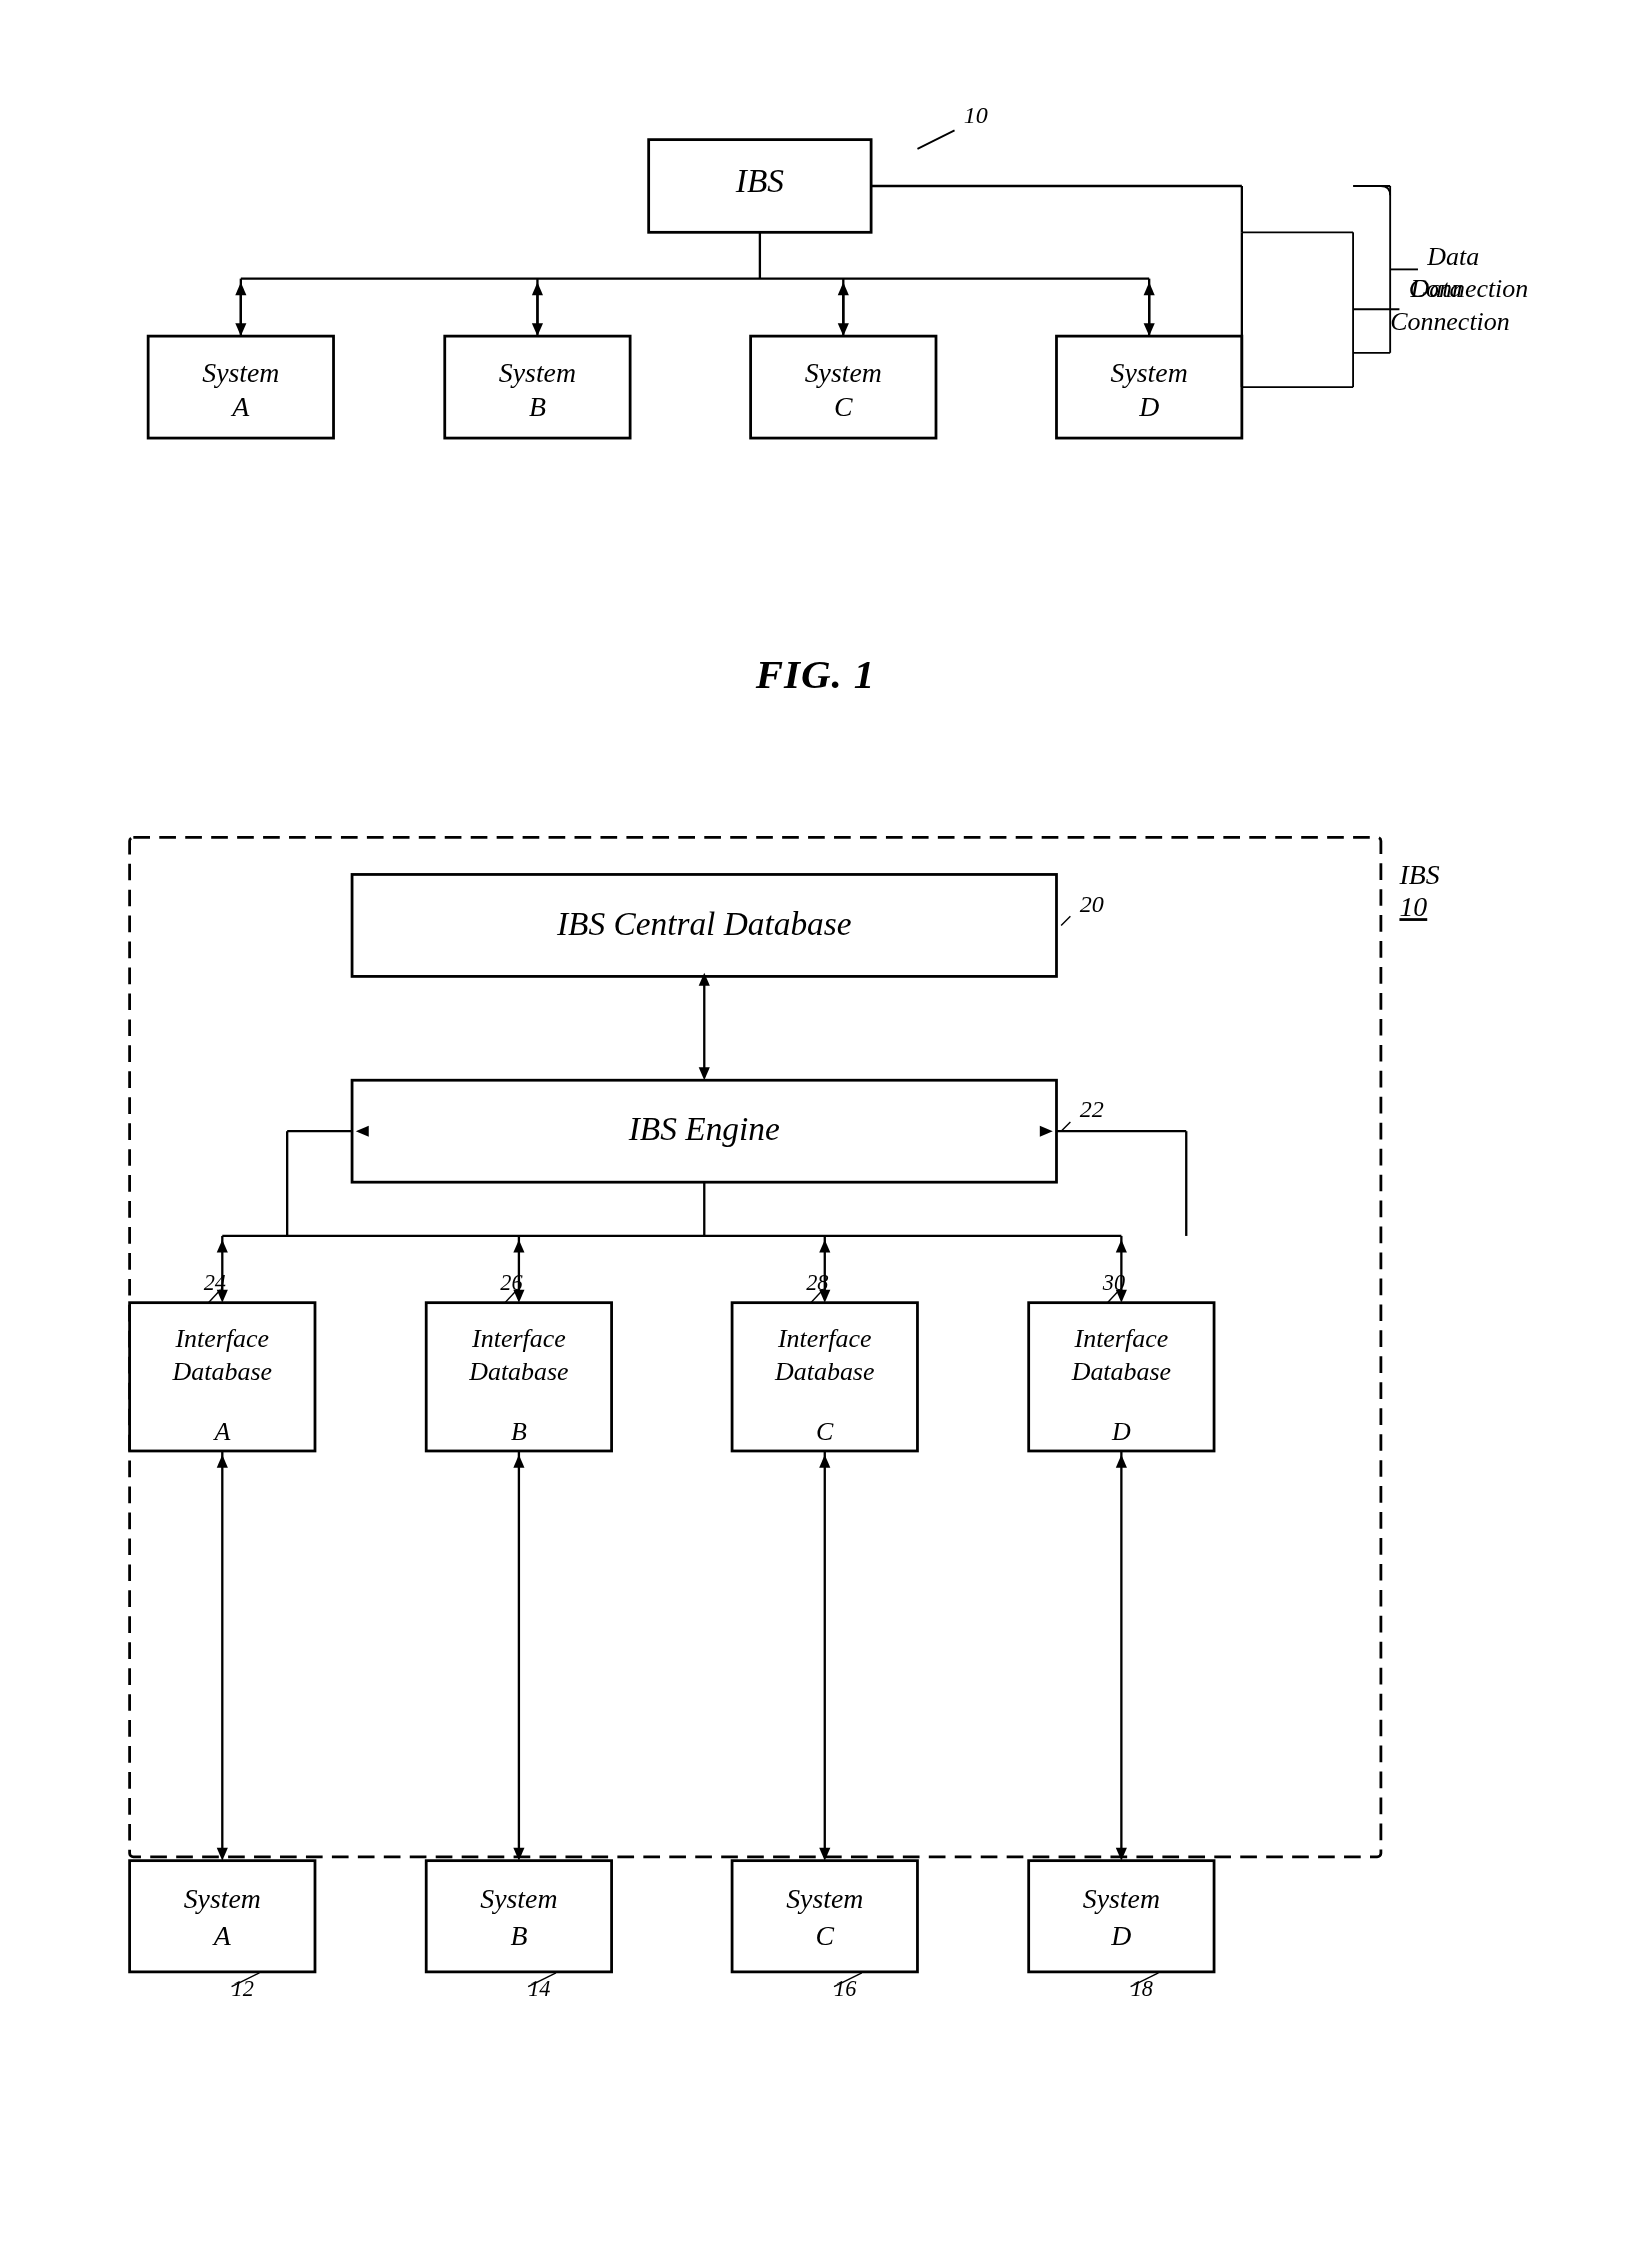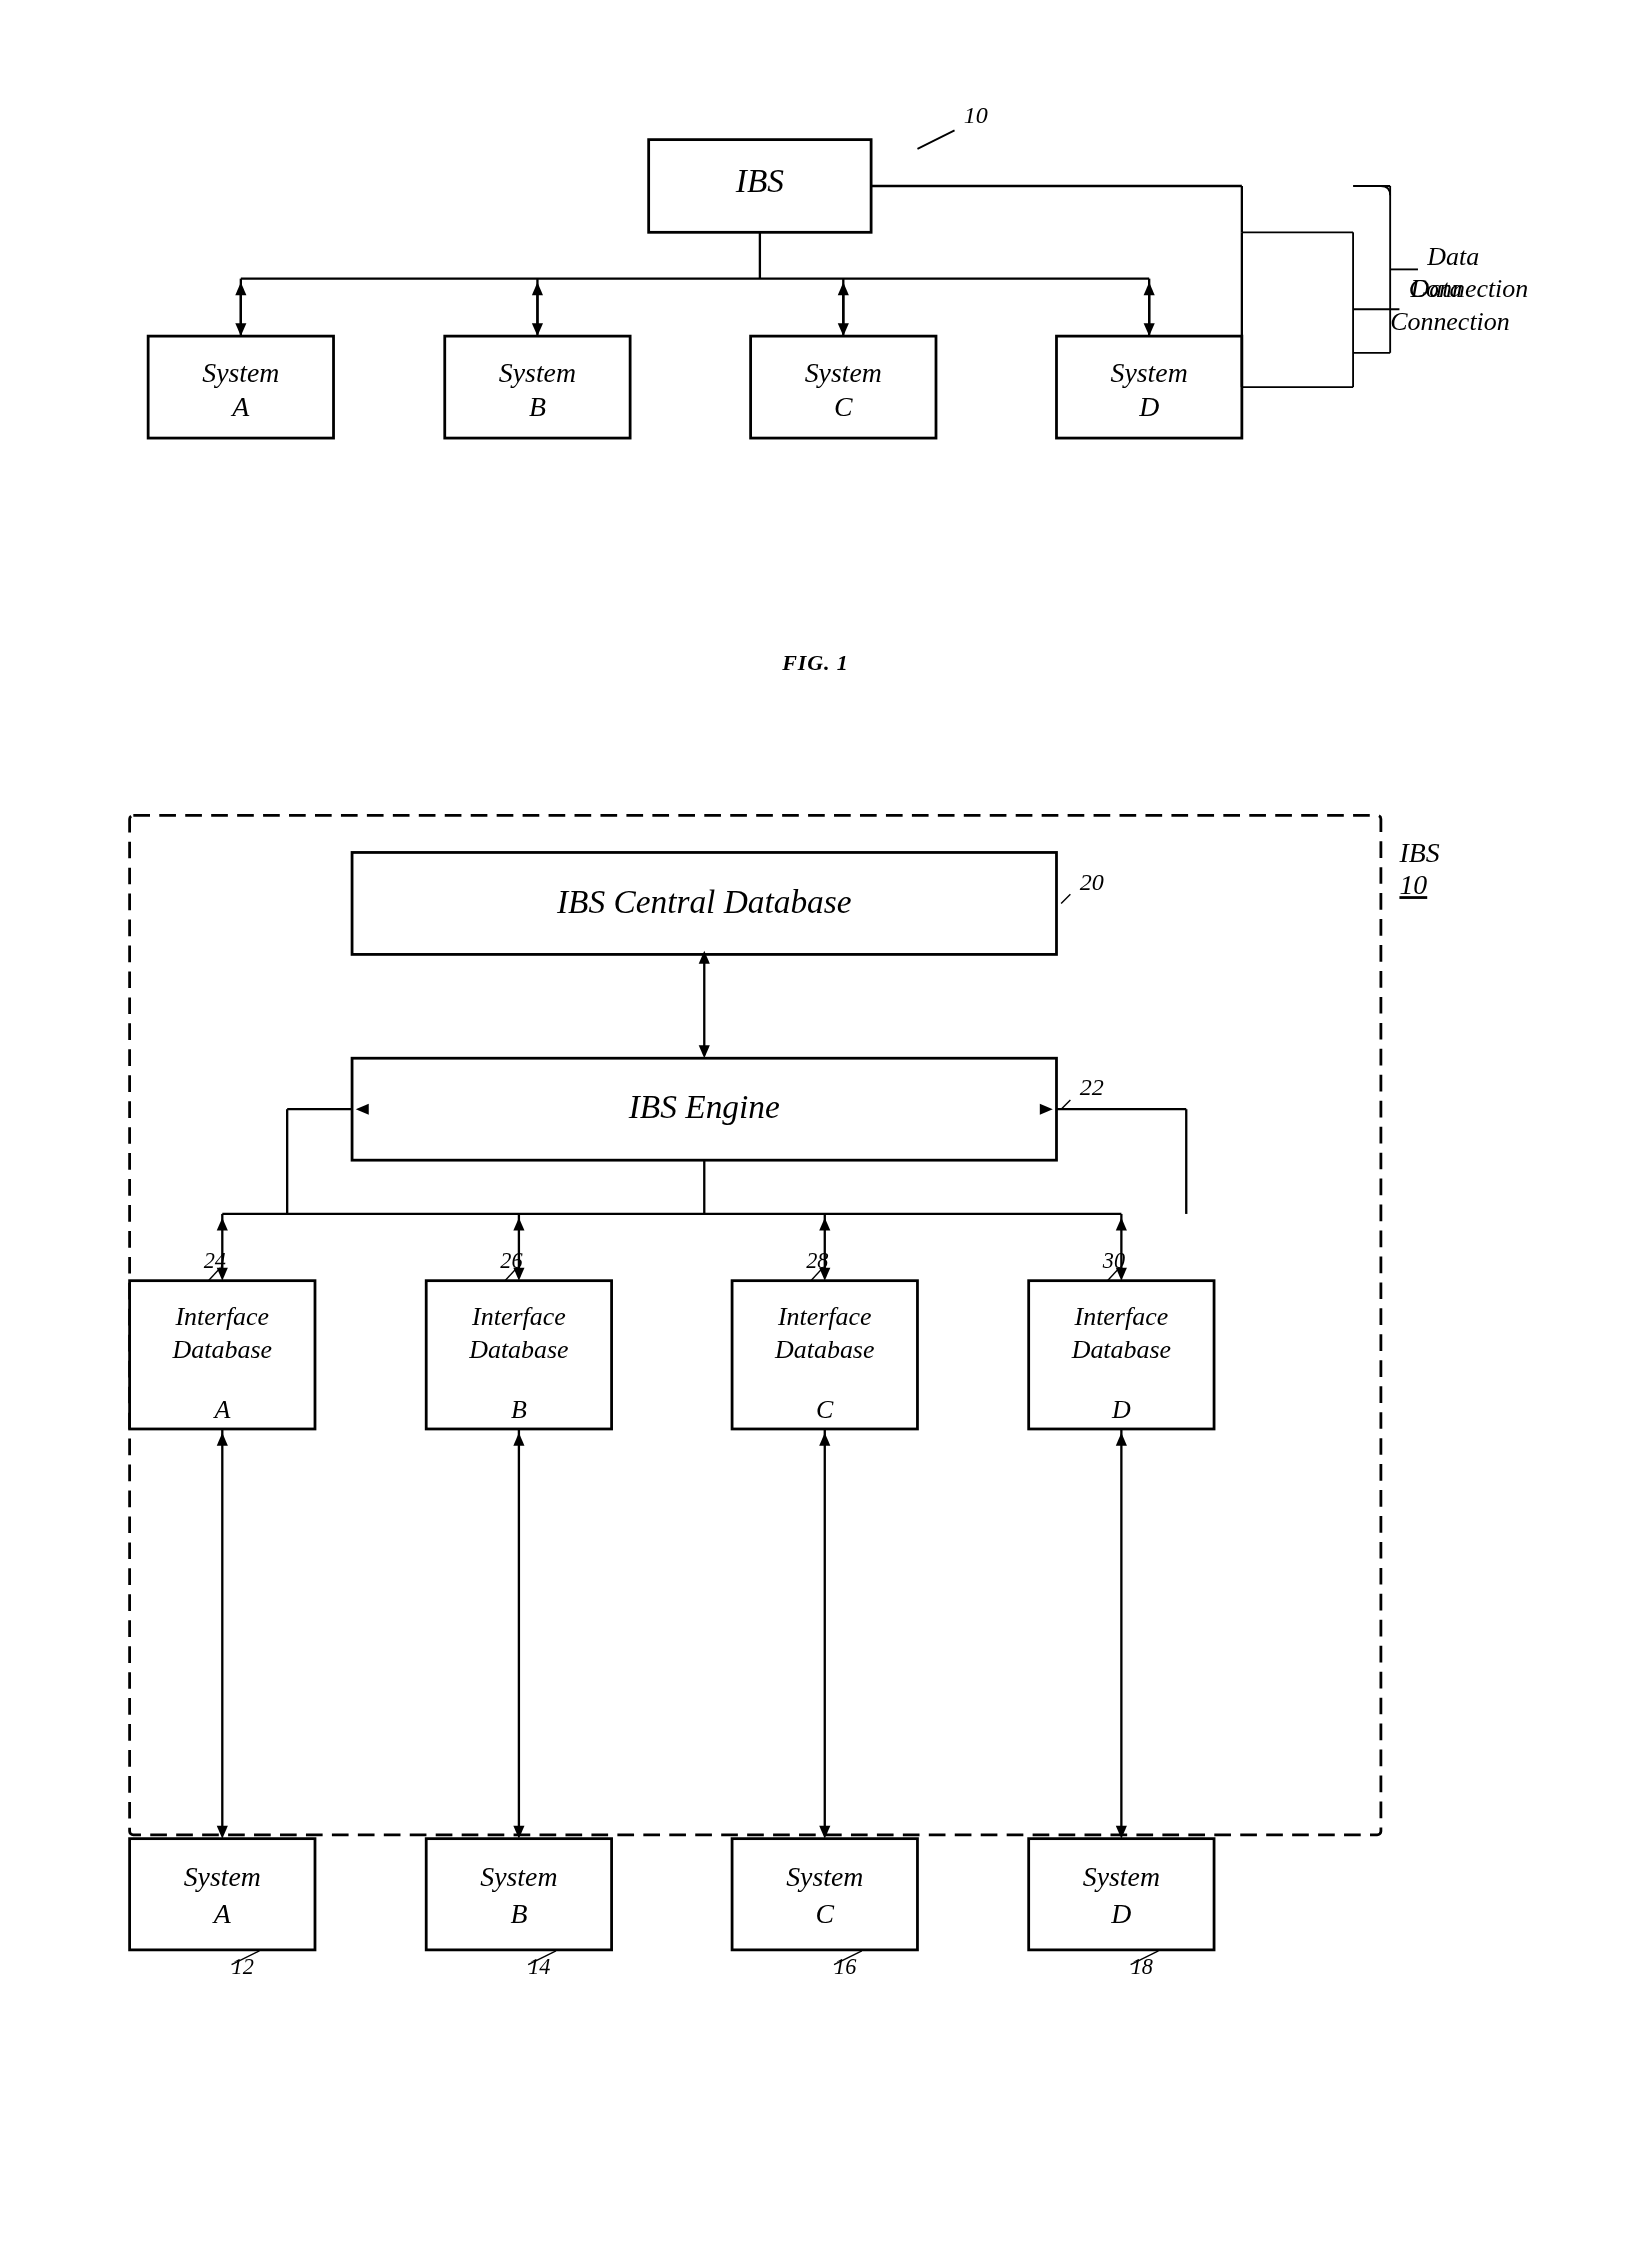--- a/index.html
+++ b/index.html
@@ -28,21 +28,21 @@
       margin-bottom: 56px;
     }
 
     .fig1-svg {
       width: 100%;
       height: 100%;
     }
 
     .fig-label {
       text-align: center;
-      font-size: 22px;
+      font-size: 41px;
       font-weight: bold;
       font-style: italic;
       margin-bottom: 74px;
       letter-spacing: 0.9px;
     }
 
     
     .fig2-wrapper {
       position: relative;
       width: 100%;

